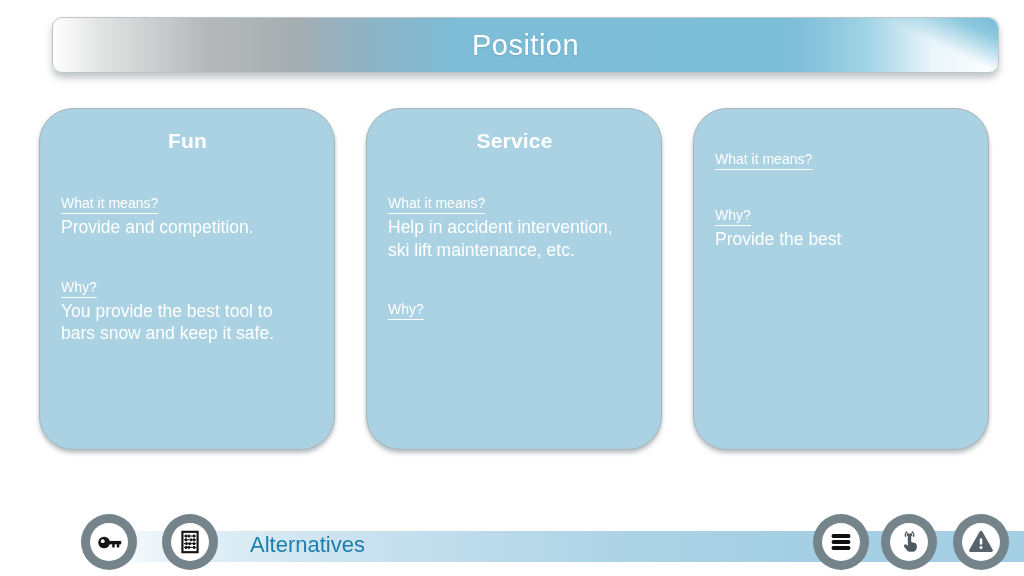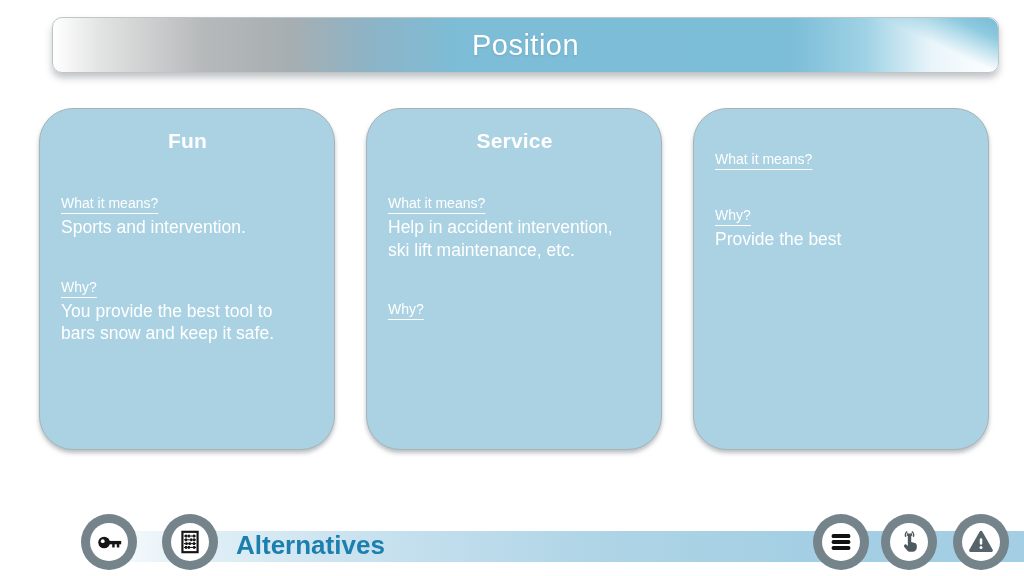--- a/index.html
+++ b/index.html
@@ -53,22 +53,22 @@
   }
 
   
   .footer-band{
     position:absolute;left:96px;top:531px;width:928px;height:31px;
     background:linear-gradient(90deg,
       rgba(255,255,255,0) 0%, #e6f2f8 8%, #cde4f0 25%,
       #aed4e6 55%, #a3cee3 78%, #a3cee3 100%);
   }
   .footer-label{
-    position:absolute;left:236px;top:532px;
-    font-size:26px;font-weight:700;color:#1c7fae;line-height:26px;
+    position:absolute;left:250px;top:532px;
+    font-size:22px;font-weight:400;color:#1c7fae;line-height:26px;
   }
   .icon-btn{
     position:absolute;top:514px;width:56px;height:56px;border-radius:50%;
     background:#75838a;display:flex;align-items:center;justify-content:center;
     cursor:pointer;
   }
   .icon-btn .inner{
     width:38px;height:38px;border-radius:50%;background:#ffffff;
     display:flex;align-items:center;justify-content:center;
   }
@@ -79,21 +79,21 @@
 <body>
 
 <header class="banner">
   <h1>Position</h1>
   <div class="banner-corner"></div>
 </header>
 
 <article class="card card-1">
   <h2 class="card-title">Fun</h2>
   <h3 class="card-heading">What it means?</h3>
-  <p class="card-text">Sports and intervention.</p>
+  <p class="card-text">Provide and competition.</p>
   <h3 class="card-heading why">Why?</h3>
   <p class="card-text">You provide the best tool to
 bars snow and keep it safe.</p>
 </article>
 
 <article class="card card-2">
   <h2 class="card-title">Service</h2>
   <h3 class="card-heading">What it means?</h3>
   <p class="card-text">Help in accident intervention,
 ski lift maintenance, etc.</p>

